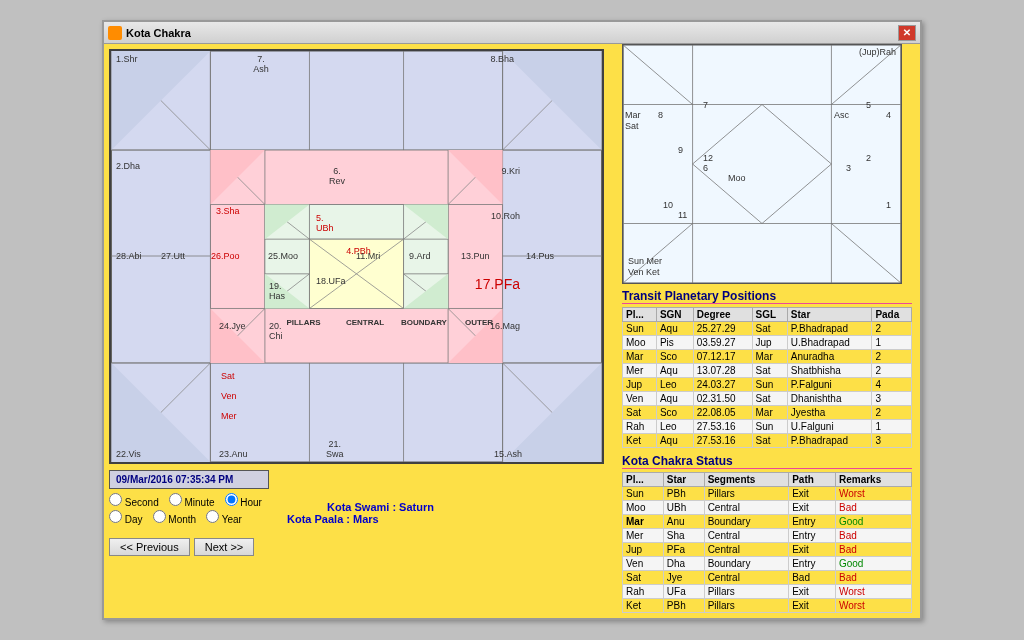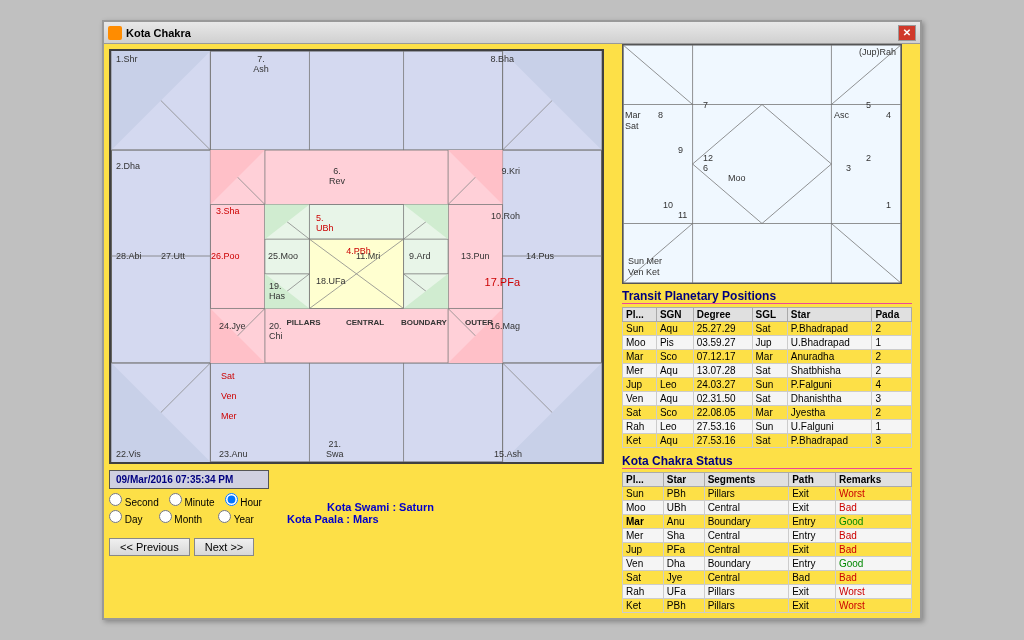--- a/index.html
+++ b/index.html
@@ -147,21 +147,21 @@
         <div style="position:absolute; top:195px; left:200px; font-size:9px; color:#cc0000; text-align:center; width:95px;">4.PBh</div>
 
         <div style="position:absolute; top:162px; left:205px; font-size:9px; color:#cc0000;">5.<br>UBh</div>
         <div style="position:absolute; top:115px; left:218px; font-size:9px; color:#333; text-align:center;">6.<br>Rev</div>
 
         <div style="position:absolute; top:115px; right:82px; font-size:9px; color:#333;">9.Kri</div>
         <div style="position:absolute; top:160px; right:82px; font-size:9px; color:#333;">10.Roh</div>
 
         <div style="position:absolute; top:225px; left:205px; font-size:9px; color:#333;">18.UFa</div>
         <div style="position:absolute; top:230px; left:158px; font-size:9px; color:#333;">19.<br>Has</div>
-        <div style="position:absolute; top:225px; right:82px; font-size:11px; color:#cc0000;">17.PFa</div>
+        <div style="position:absolute; top:225px; right:82px; font-size:14px; color:#cc0000;">17.PFa</div>
 
         <div style="position:absolute; top:270px; left:158px; font-size:9px; color:#333;">20.<br>Chi</div>
         <div style="position:absolute; top:270px; left:108px; font-size:9px; color:#333;">24.Jye</div>
         <div style="position:absolute; top:270px; right:82px; font-size:9px; color:#333;">16.Mag</div>
 
         <div style="position:absolute; bottom:3px; left:5px; font-size:9px; color:#333;">22.Vis</div>
         <div style="position:absolute; bottom:3px; left:215px; font-size:9px; color:#333; text-align:center;">21.<br>Swa</div>
         <div style="position:absolute; bottom:3px; right:80px; font-size:9px; color:#333;">15.Ash</div>
 
         <div style="position:absolute; bottom:3px; left:108px; font-size:9px; color:#333;">23.Anu</div>
@@ -190,21 +190,21 @@
 
       <div class="bottom-controls" style="margin-top:6px;">
         <div>
           <div class="time-box">09/Mar/2016 07:35:34 PM</div>
           <div style="margin-top:4px;">
             <div class="radio-row" style="display:flex; gap:10px; font-size:10px;">
               <label><input type="radio" name="timeunit" value="second" style=""> Second</label>
               <label><input type="radio" name="timeunit" value="minute" style=""> Minute</label>
               <label><input type="radio" name="timeunit" value="hour" checked="" style=""> Hour</label>
             </div>
-            <div class="radio-row" style="display:flex; gap:16px; font-size:10px; margin-top:2px;">
+            <div class="radio-row" style="display:flex; gap:10px; font-size:10px; margin-top:2px;">
               <label><input type="radio" name="timeunit" value="day" style=""> Day</label>
               <label><input type="radio" name="timeunit" value="month" style=""> Month</label>
               <label><input type="radio" name="timeunit" value="year" style=""> Year</label>
             </div>
           </div>
           <div class="nav-buttons">
             <button class="nav-btn">&lt;&lt; Previous</button>
             <button class="nav-btn">Next &gt;&gt;</button>
           </div>
         </div>

